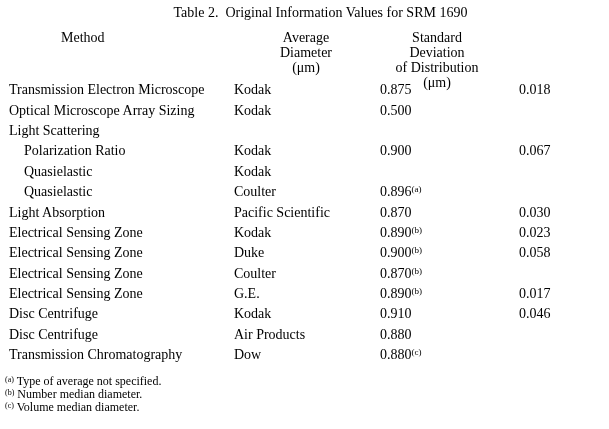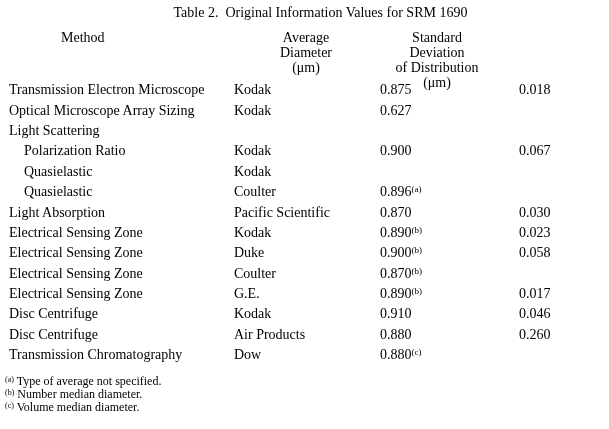--- a/index.html
+++ b/index.html
@@ -94,21 +94,21 @@
   <div class="row">
     <div class="cell method"><span>Transmission Electron Microscope</span></div>
     <div class="cell lab"><span>Kodak</span></div>
     <div class="cell avg"><span>0.875</span><span class="supscript"></span></div>
     <div class="cell sd"><span>0.018</span></div>
   </div>
 
   <div class="row">
     <div class="cell method"><span>Optical Microscope Array Sizing</span></div>
     <div class="cell lab"><span>Kodak</span></div>
-    <div class="cell avg"><span>0.627</span><span class="supscript"></span></div>
+    <div class="cell avg"><span>0.500</span><span class="supscript"></span></div>
     <div class="cell sd"><span></span></div>
   </div>
 
   <div class="row">
     <div class="cell method"><span>Light Scattering</span></div>
     <div class="cell lab"><span></span></div>
     <div class="cell avg"><span></span><span class="supscript"></span></div>
     <div class="cell sd"><span></span></div>
   </div>
 
@@ -171,21 +171,20 @@
     <div class="cell method"><span>Disc Centrifuge</span></div>
     <div class="cell lab"><span>Kodak</span></div>
     <div class="cell avg"><span>0.910</span><span class="supscript"></span></div>
     <div class="cell sd"><span>0.046</span></div>
   </div>
 
   <div class="row">
     <div class="cell method"><span>Disc Centrifuge</span></div>
     <div class="cell lab"><span>Air Products</span></div>
     <div class="cell avg"><span>0.880</span><span class="supscript"></span></div>
-    <div class="cell sd"><span>0.260</span></div>
   </div>
 
   <div class="row">
     <div class="cell method"><span>Transmission Chromatography</span></div>
     <div class="cell lab"><span>Dow</span></div>
     <div class="cell avg"><span>0.880</span><span class="supscript">(c)</span></div>
     <div class="cell sd"><span></span></div>
   </div>
 </div>
 

